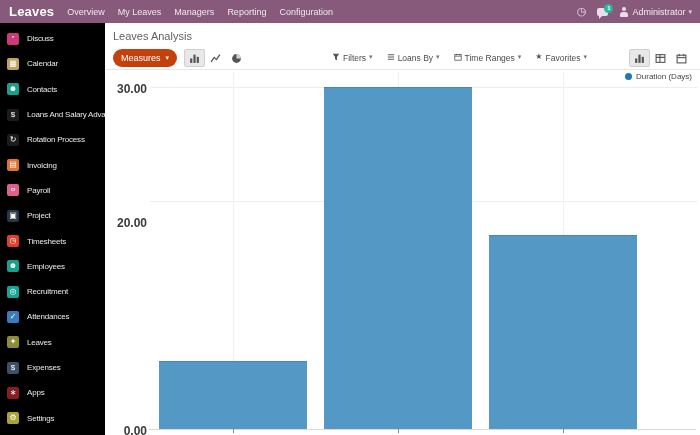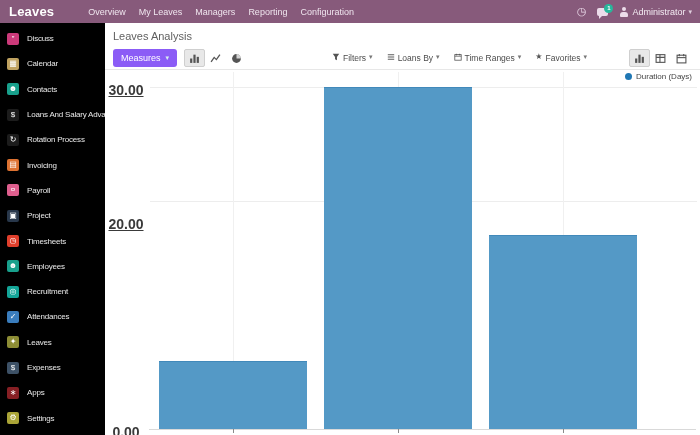--- a/index.html
+++ b/index.html
@@ -4,21 +4,21 @@
 <style>
   * { margin:0; padding:0; box-sizing:border-box; }
   html,body { width:700px; height:435px; overflow:hidden; }
   body { font-family:"Liberation Sans", sans-serif; background:#fff; }
   #app { position:relative; width:700px; height:435px; overflow:hidden; }
 
   
   .topbar { position:absolute; top:0; left:0; width:700px; height:23px;
     display:flex; align-items:center; z-index:10; }
   .brand { color:#fff; font-size:13px; font-weight:bold; padding:0 0 0 9px; letter-spacing:.2px; }
-  .topnav { display:flex; align-items:center; margin-left:34px; height:100%; }
+  .topnav { display:flex; align-items:center; margin-left:13px; height:100%; }
   .topnav span { color:#f0e6ef; font-size:9px; margin-right:13px; cursor:pointer; white-space:nowrap; }
   .topbar-right { margin-left:auto; display:flex; align-items:center; padding-right:8px; }
   .tb-ico { margin-left:11px; display:flex; align-items:center; position:relative; }
   .clock-glyph { color:#e6d4e4; font-size:11px; line-height:11px; }
   .chat { width:11px; height:8px; background:#ecdcea; border-radius:2px; position:relative; }
   .chat::after { content:""; position:absolute; left:2px; bottom:-3px;
     border:3px solid transparent; border-top-color:#ecdcea; border-left-color:#ecdcea; width:0; height:0; }
   .badge { position:absolute; top:-4px; right:-5px; width:9px; height:9px; border-radius:50%;
     color:#fff; font-size:6px; line-height:9px; text-align:center; font-weight:bold; }
   .person { width:9px; height:10px; position:relative; margin-right:4px; }
@@ -63,21 +63,21 @@
 
   
   .chart { position:absolute; top:47px; left:0; right:0; bottom:0; }
   .legend { position:absolute; top:2px; right:8px; display:flex; align-items:center; }
   .legend-dot { width:7px; height:7px; border-radius:50%; margin-right:4px; }
   .legend-label { font-size:8px; color:#444; }
   .plot { position:absolute; left:45px; top:17px; width:495px; height:342px; }
   .gridline-h { position:absolute; left:0; height:1px; background:#ededed; }
   .baseline { position:absolute; left:-1px; height:1px; background:#d9d9d9; }
   .gridline-v { position:absolute; width:1px; background:#f0f0f0; }
-  .ylabel { position:absolute; width:42px; text-align:center; font-size:14px; font-weight:600; color:#3a3a3a;text-decoration:underline; }
+  .ylabel { position:absolute; width:42px; text-align:right; font-size:12px; font-weight:600; color:#3a3a3a; }
   .bar { position:absolute; bottom:0; cursor:pointer; }
   .xtick { position:absolute; width:1px; height:4px; background:#8a8a8a; }
 </style>
 </head>
 <body>
 
 <div id="app">
 
   <header class="topbar" style="background: rgb(135, 90, 123);">
     <div class="brand">Leaves</div>
@@ -171,21 +171,21 @@
       </div>
     </aside>
 
   <main class="main">
 
     <div class="control-panel">
       <div class="cp-title">Leaves Analysis</div>
 
 
       <div class="cp-row2">
-        <button class="btn-measures" style="background: #8b5cf6;">
+        <button class="btn-measures" style="background: #c2410c; border-radius: 9px;">
           <span>Measures</span>
           <span class="caret">▾</span>
         </button>
 
         <div class="icon-group">
           <span class="icon-btn active">
             <svg width="11" height="11" viewBox="0 0 10 10">
                 <g fill="#555">
                   <rect x="1" y="5" width="2" height="4"></rect>
                   <rect x="4" y="1.5" width="2" height="7.5"></rect>

